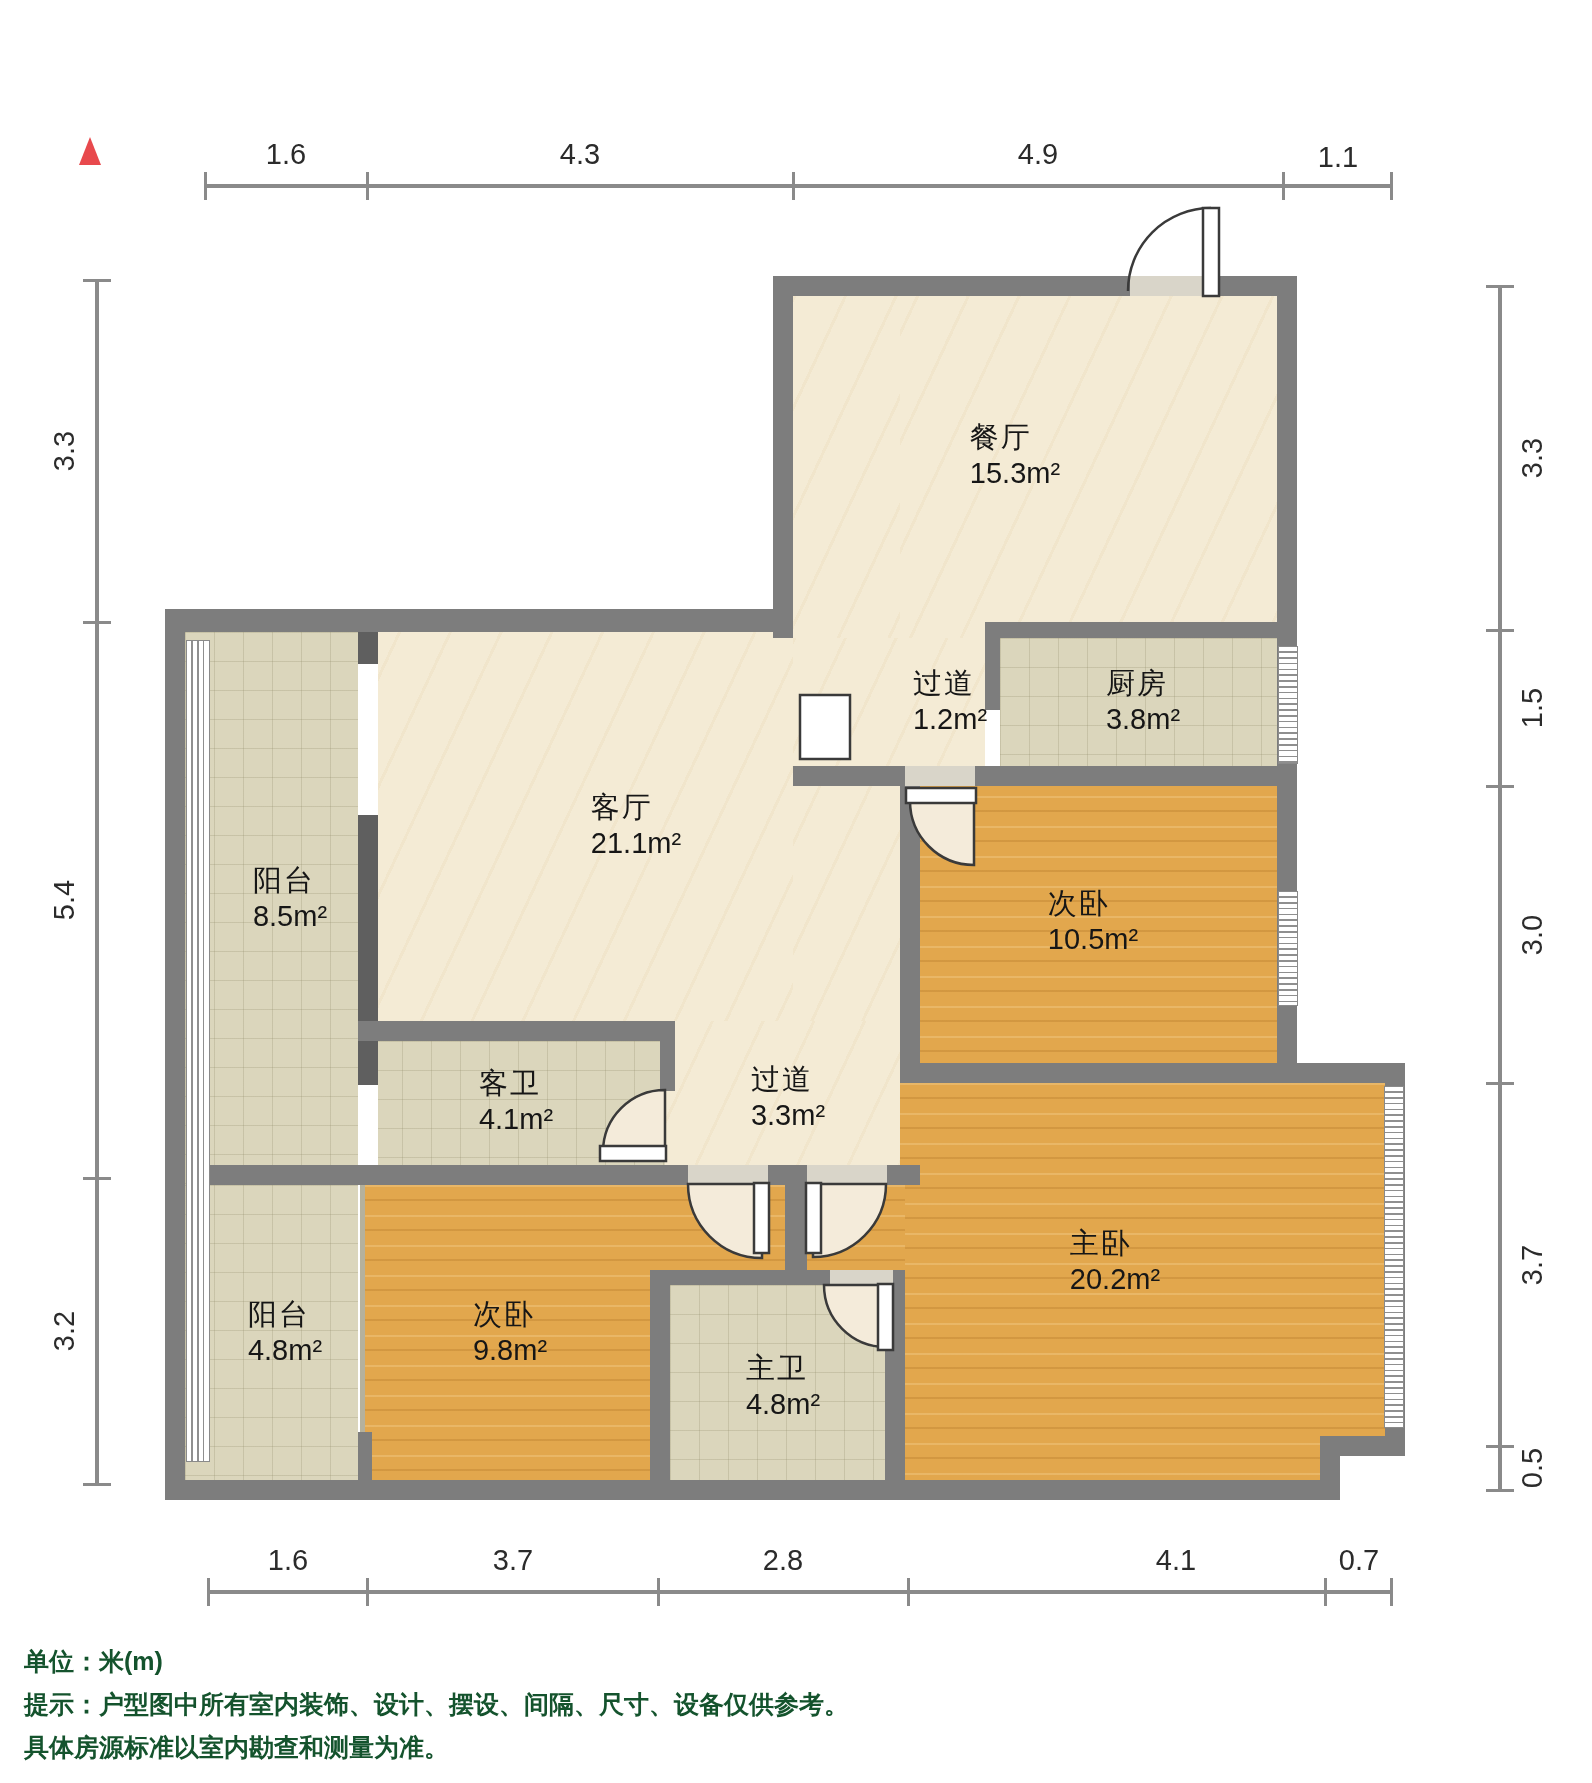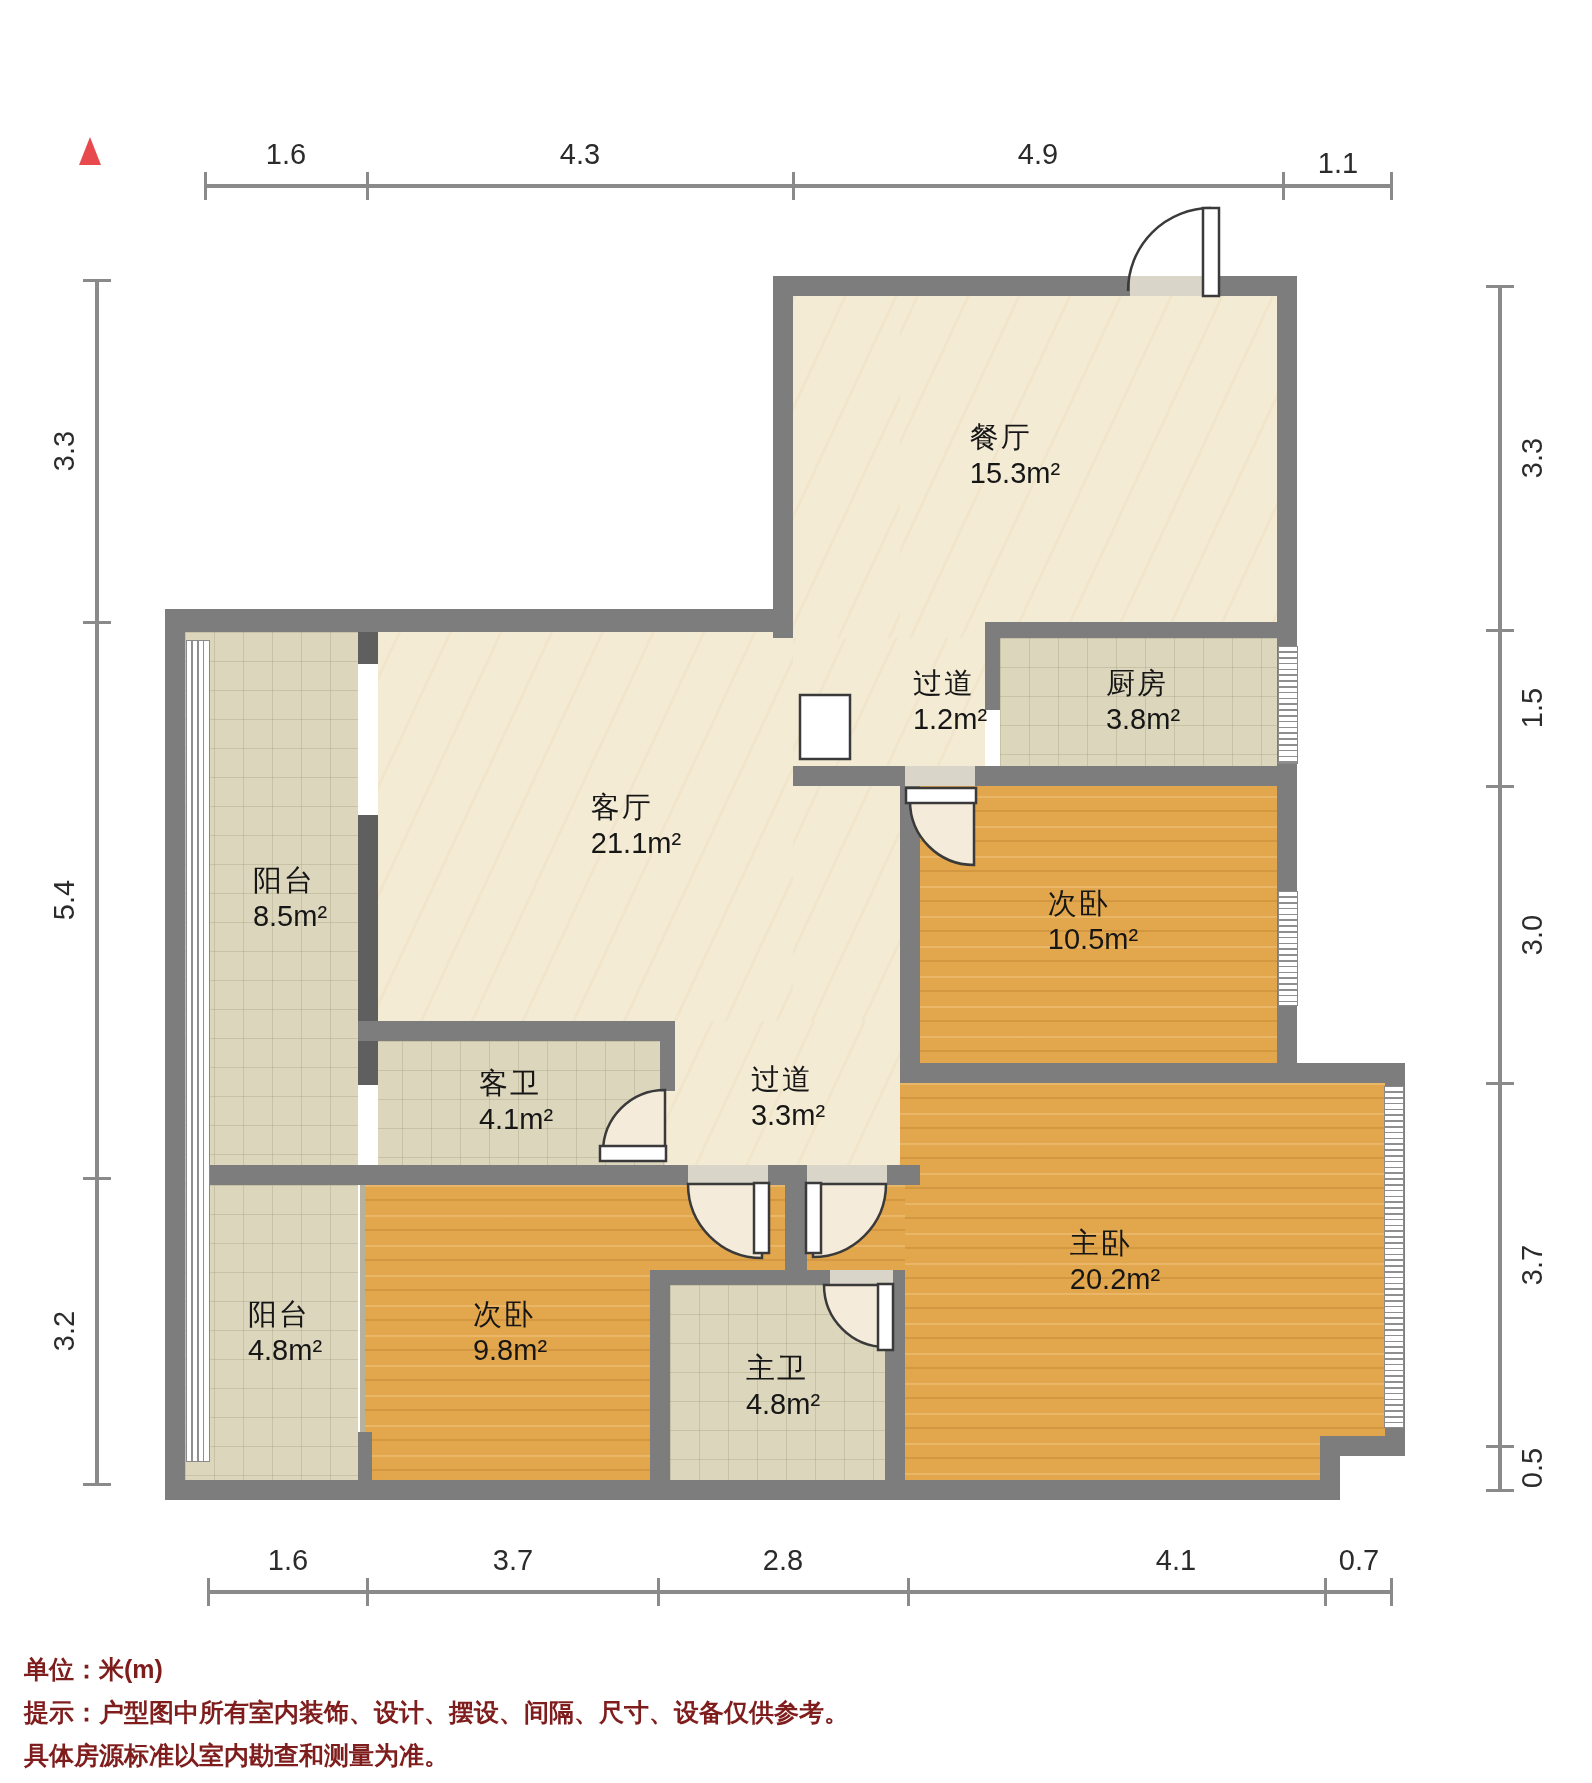--- a/index.html
+++ b/index.html
@@ -30,21 +30,21 @@
     font-size:29px;line-height:36px;letter-spacing:2px;white-space:nowrap;}
   .room-label .rarea{letter-spacing:0;}
   
   .dim-line-h{position:absolute;height:4px;background:#8a8a8a;}
   .dim-line-v{position:absolute;width:4px;background:#8a8a8a;}
   .tick-v{position:absolute;width:3px;height:28px;background:#8a8a8a;}
   .tick-h{position:absolute;width:28px;height:3px;background:#8a8a8a;}
   .dim-num{position:absolute;font-size:29px;color:#2b2b2b;transform:translateX(-50%);white-space:nowrap;}
   .dim-num-side{position:absolute;font-size:29px;color:#2b2b2b;transform:translate(-50%,-50%) rotate(-90deg);white-space:nowrap;}
   
-  .note-line{position:absolute;left:24px;font-size:25px;font-weight:700;color:#7f1d1d;white-space:nowrap;margin-top:8px;}
+  .note-line{position:absolute;left:24px;font-size:25px;font-weight:700;color:#14532d;white-space:nowrap;}
   
   .north{position:absolute;width:0;height:0;border-left:11px solid transparent;
     border-right:11px solid transparent;border-bottom:28px solid #e8494d;}
   svg{position:absolute;left:0;top:0;pointer-events:none;}
 </style>
 </head>
 <body>
 
 <div id="plan">
 
@@ -201,21 +201,21 @@
 
   <div class="dim-line-h" style="left:205px;top:184px;width:1188px"></div>
   <div class="tick-v" style="left:204px;top:172px"></div>
   <div class="tick-v" style="left:366px;top:172px"></div>
   <div class="tick-v" style="left:792px;top:172px"></div>
   <div class="tick-v" style="left:1282px;top:172px"></div>
   <div class="tick-v" style="left:1390px;top:172px"></div>
   <div class="dim-num" style="left:286px;top:138px">1.6</div>
   <div class="dim-num" style="left:580px;top:138px">4.3</div>
   <div class="dim-num" style="left:1038px;top:138px">4.9</div>
-  <div class="dim-num" style="left:1338px;top:147px">1.1</div>
+  <div class="dim-num" style="left:1338px;top:141px">1.1</div>
 
   <div class="dim-line-h" style="left:208px;top:1590px;width:1184px"></div>
   <div class="tick-v" style="left:207px;top:1578px"></div>
   <div class="tick-v" style="left:366px;top:1578px"></div>
   <div class="tick-v" style="left:657px;top:1578px"></div>
   <div class="tick-v" style="left:907px;top:1578px"></div>
   <div class="tick-v" style="left:1324px;top:1578px"></div>
   <div class="tick-v" style="left:1390px;top:1578px"></div>
   <div class="dim-num" style="left:288px;top:1544px">1.6</div>
   <div class="dim-num" style="left:513px;top:1544px">3.7</div>

